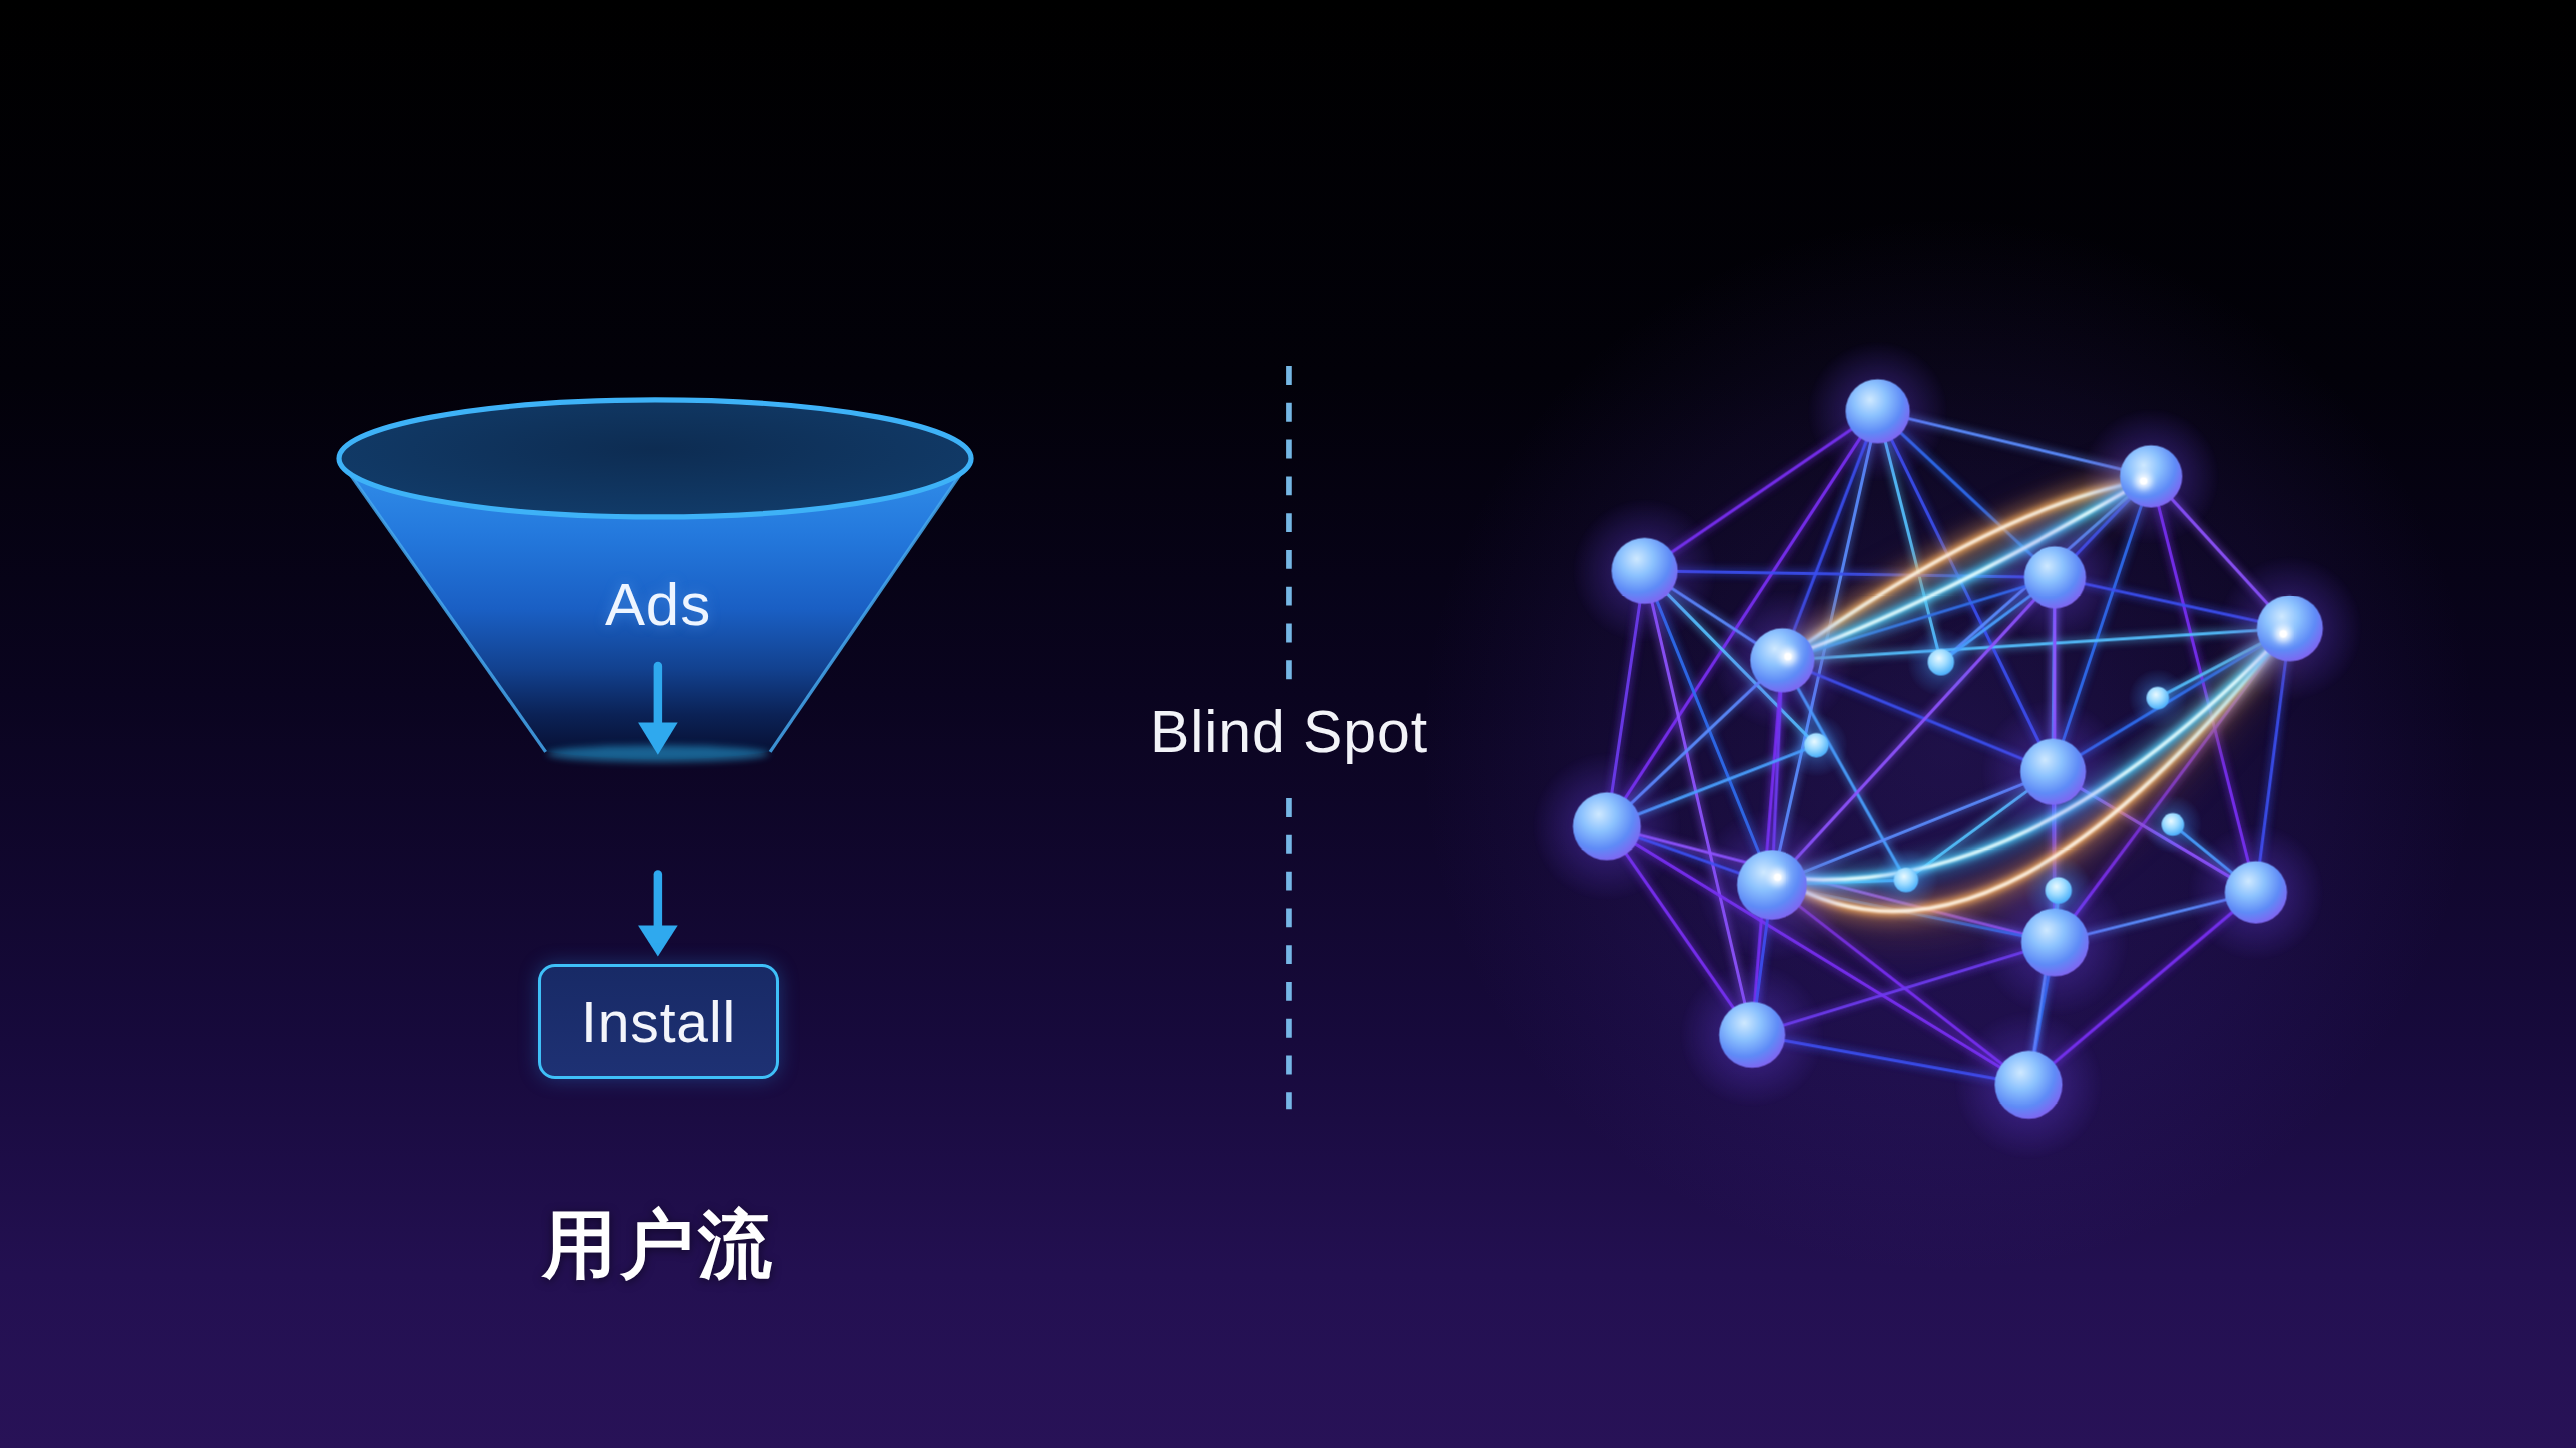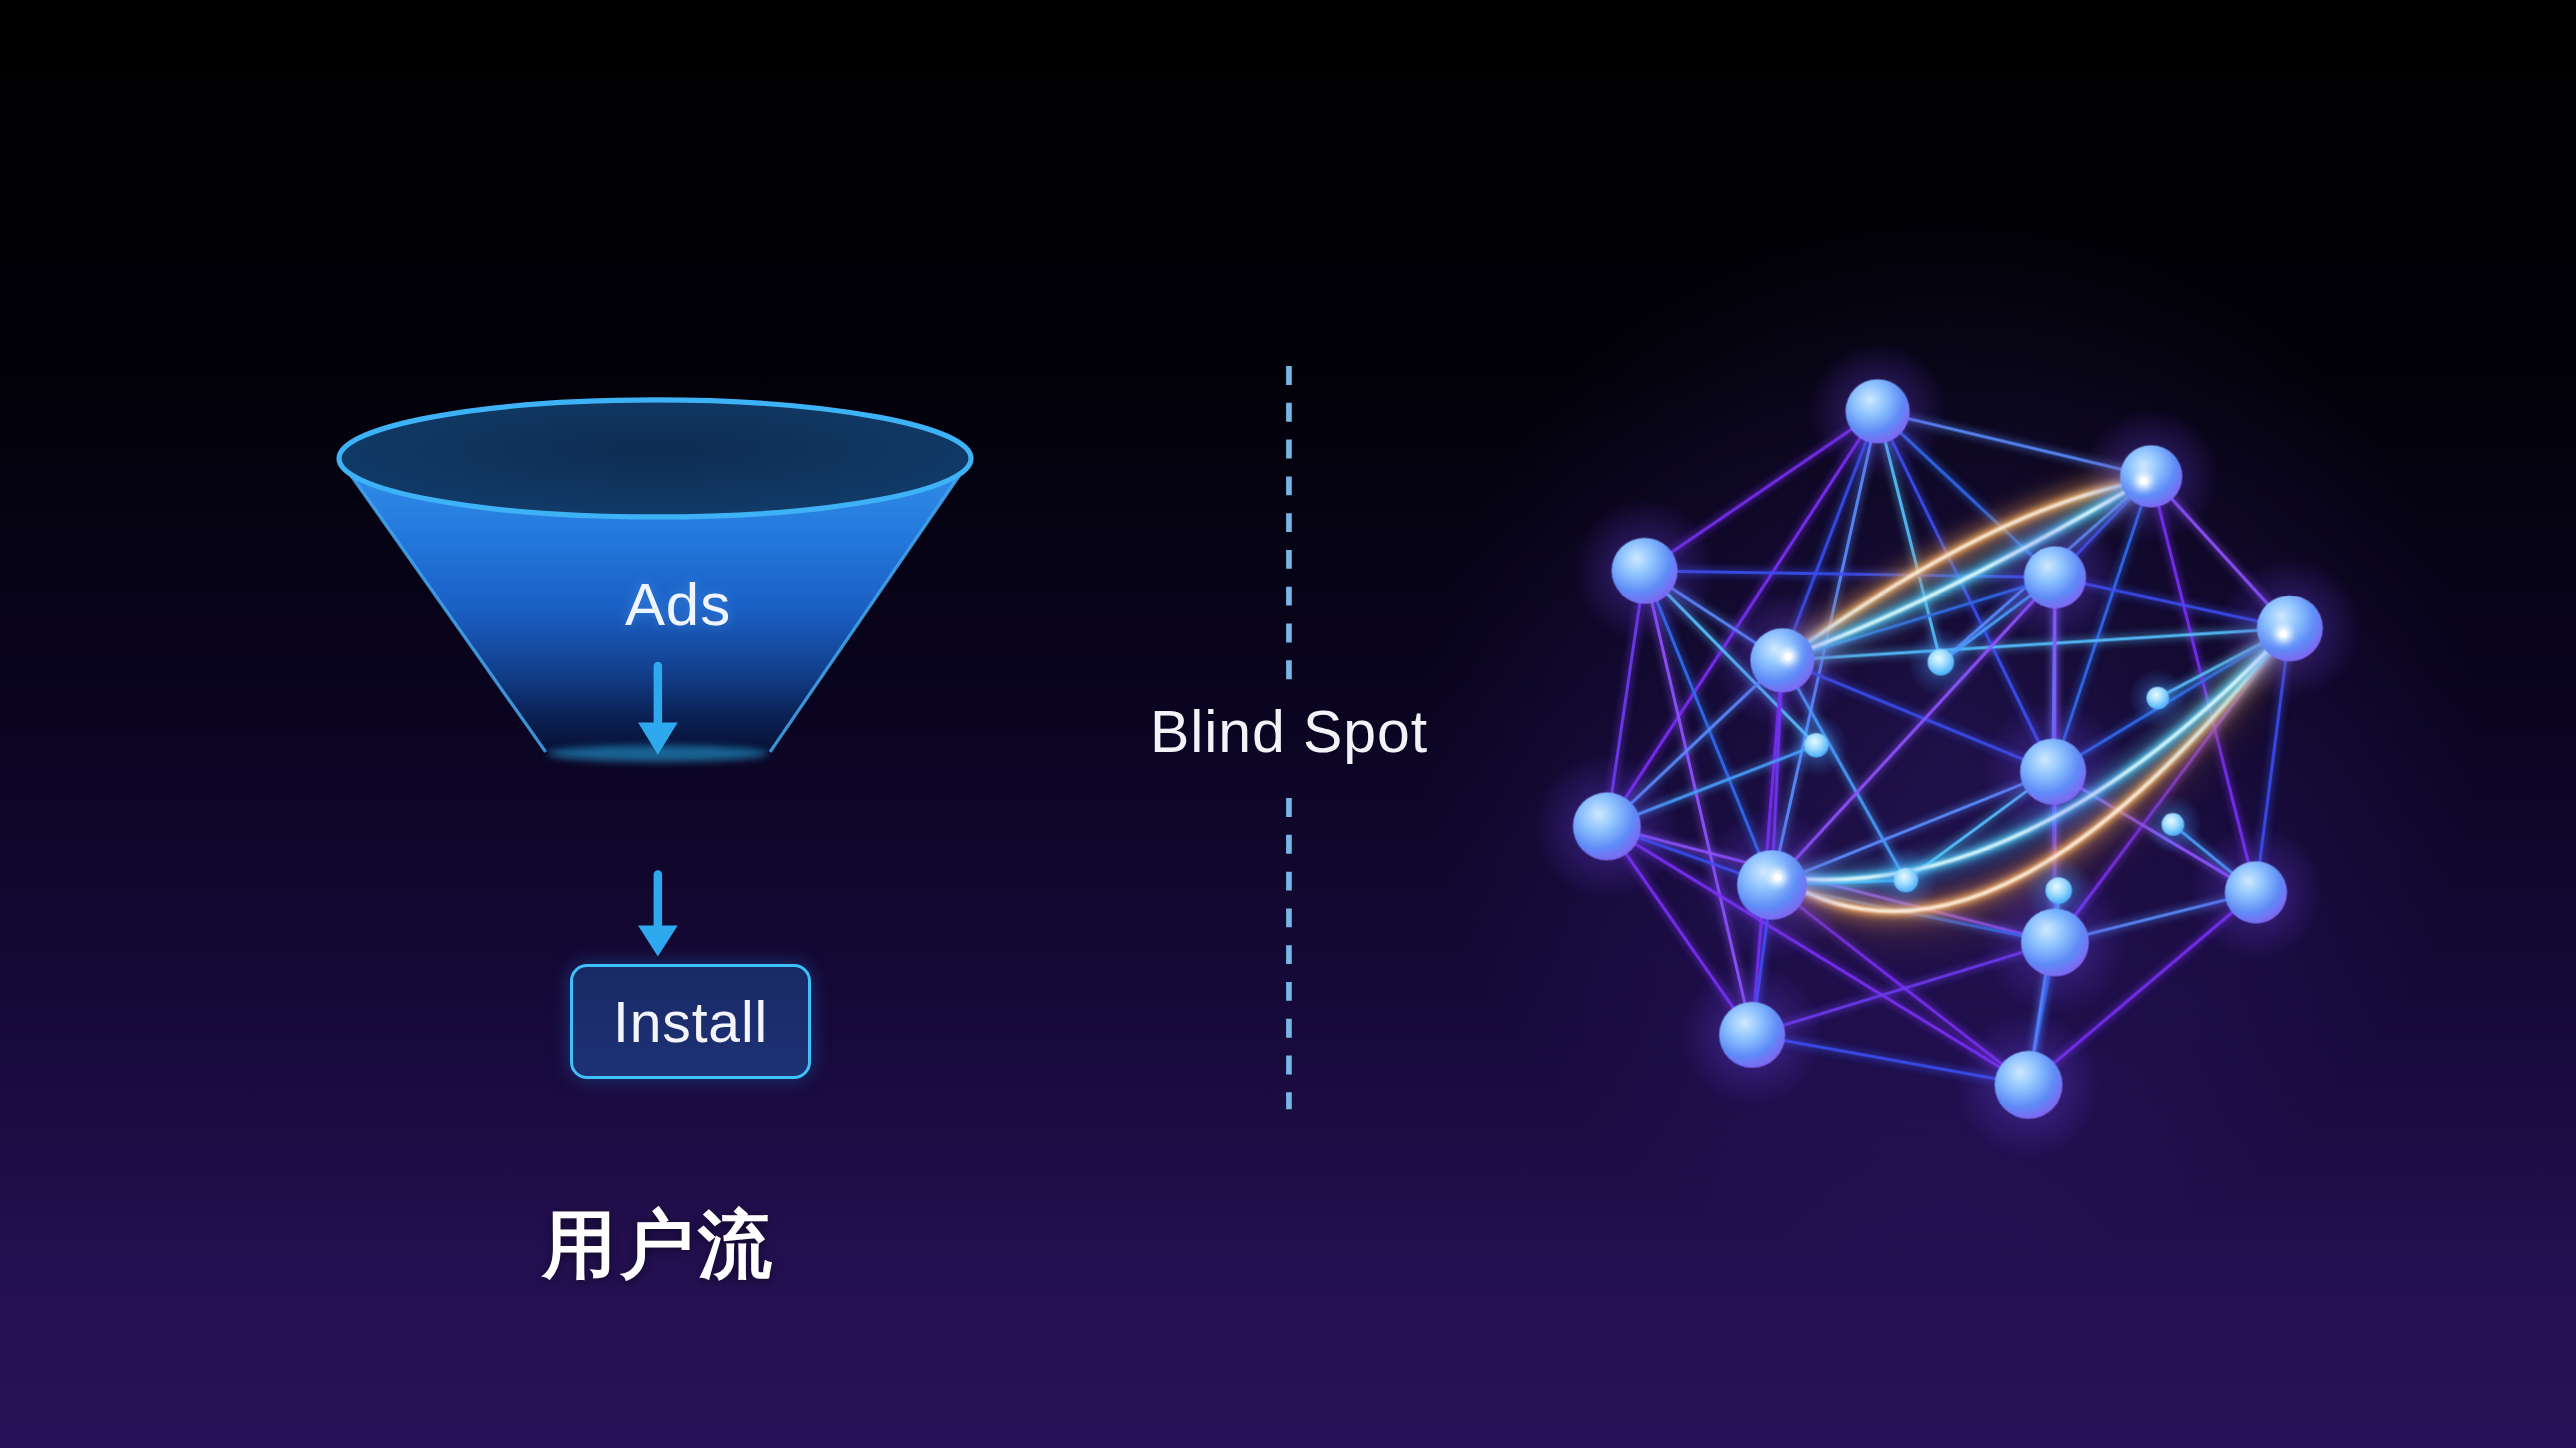--- a/index.html
+++ b/index.html
@@ -5,37 +5,36 @@
   html,body{margin:0;padding:0;background:#000;}
   .stage{
     position:relative;
     width:2576px;height:1448px;
     overflow:hidden;
     background:linear-gradient(180deg,#000000 0%,#020109 26%,#0a041f 48%,#170a3c 72%,#231051 88%,#281257 100%);
     font-family:"Liberation Sans","DejaVu Sans",sans-serif;
   }
   svg.scene{position:absolute;left:0;top:0;width:2576px;height:1448px;display:block;}
   .overlay{position:absolute;transform:translate(-50%,-50%);white-space:nowrap;}
-  .ads-label{color:#eef5ff;font-size:60px;font-weight:400;letter-spacing:0.9px;text-shadow:0 0 13.2px rgba(120,190,255,.35);margin-left:20px;}
+  .ads-label{color:#eef5ff;font-size:60px;font-weight:400;letter-spacing:0.9px;text-shadow:0 0 13.2px rgba(120,190,255,.35);}
   .step-box{
     position:absolute;display:flex;align-items:center;justify-content:center;
     color:#f3f5fb;font-size:57px;font-weight:400;border-radius:17px;letter-spacing:0.9px;
   }
   .step-click{
     left:541px;top:759px;width:236px;height:108px;
     border:3.8px solid #edeef6;
     background:linear-gradient(180deg,#1e1850 0%,#272061 100%);
     box-shadow:0 0 17px rgba(20,10,60,.8);
   }
   .step-install{
     left:538px;top:964px;width:235px;height:109px;
     border:3.8px solid #3fc0f8;
     background:linear-gradient(180deg,#182a66 0%,#1e3174 100%);
     box-shadow:0 0 19px rgba(40,140,230,.35);
-    margin-left:32px;
   }
   .blind-spot{color:#f2f3f8;font-size:59px;font-weight:400;letter-spacing:0.9px;}
   .caption{color:#ffffff;font-size:74px;font-weight:700;letter-spacing:3.8px;text-shadow:0 1.9px 9.4px rgba(0,0,0,.5);}
   .caption-left{left:659px;top:1246px;}
   .caption-right{left:1932px;top:1246px;}
   .blind-pos{left:1289px;top:732px;}
   .ads-pos{left:658px;top:604px;}
 </style>
 </head>
 <body>

